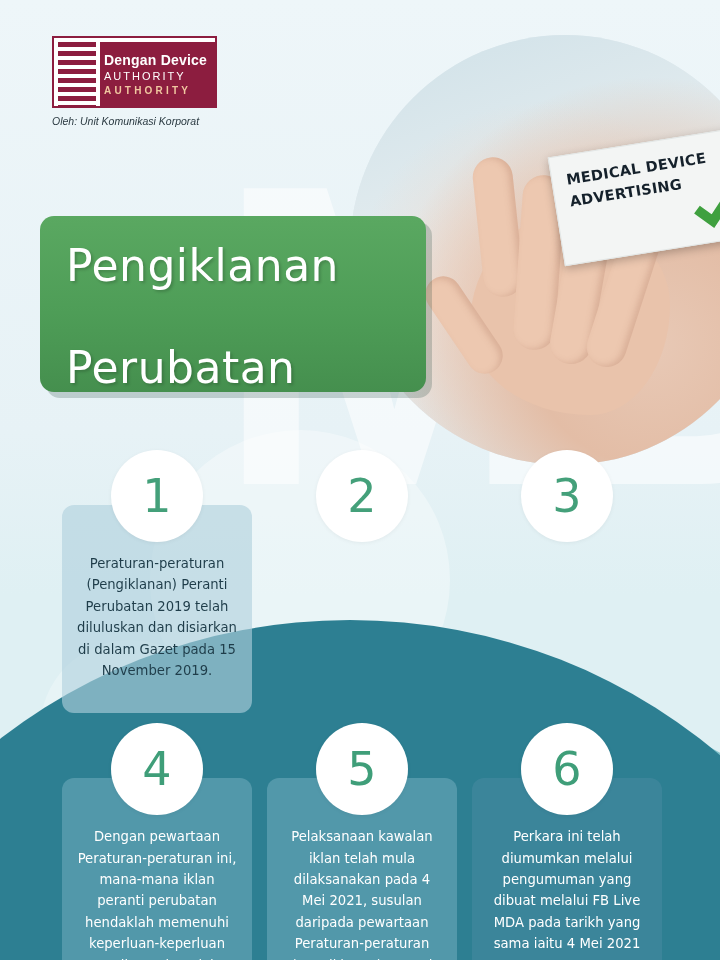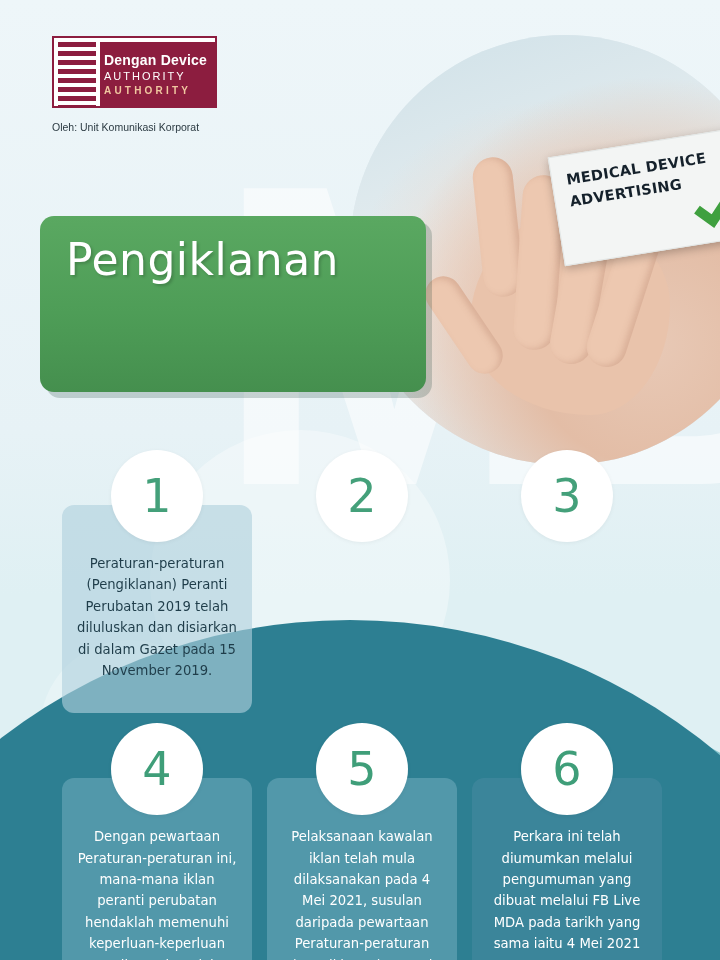--- a/index.html
+++ b/index.html
@@ -132,37 +132,37 @@
     background: repeating-linear-gradient(180deg,#8c1d3f 0 5px,#ffffff 5px 9px);
   }
   .logo-block {
     position: absolute; left: 46px; top: 4px; width: 115px; height: 64px;
     background: #8c1d3f;
   }
   .logo-t1 { position: absolute; left: 50px; top: 14px; color: #fff; font-size: 14px; font-weight: 700; letter-spacing: .2px;}
   .logo-t1 b { color: #fff; }
   .logo-t2 { position: absolute; left: 50px; top: 32px; color: #fff; font-size: 11px; letter-spacing: 2px;}
   .logo-t3 { position: absolute; left: 50px; top: 47px; color: #f0c7a0; font-size: 10px; letter-spacing: 3.2px; font-weight: 700;}
-  .logo-cap { margin-top: 13px; font-size: 10.5px; color: #2b3a42; }
+  .logo-cap { margin-top: 7px; font-size: 10.5px; color: #2b3a42; font-style: italic; }
 
   
   .title-shadow {
     position: absolute;
     left: 46px; top: 222px;
     width: 386px; height: 176px;
     background: rgba(30,70,60,.22);
     border-radius: 14px;
   }
   .title-banner {
     position: absolute;
     left: 40px; top: 216px;
     width: 386px; height: 176px;
     background: linear-gradient(180deg,#5aa861 0%, #4e9d57 55%, #458f4e 100%);
     border-radius: 14px;
-    padding: 18px 26px;
+    padding: 24px 26px;
   }
   .title-banner h1 {
     color: #ffffff;
     font-family: "DejaVu Sans", sans-serif;
     font-weight: 400;
     font-size: 44px;
     line-height: 1.16;
     letter-spacing: .5px;
     text-shadow: 2px 2px 3px rgba(0,0,0,.18);
   }
@@ -247,20 +247,21 @@
     <div class="logo-t3">AUTHORITY</div>
   </div>
   <div class="logo-cap">Oleh: Unit Komunikasi Korporat</div>
 </div>
 
 <div class="title-shadow"></div>
 <div class="title-banner">
   <h1>
     <span>Pengiklanan</span><br>
     <br>
+    <span>Perubatan</span>
   </h1>
 </div>
 
 <div class="grid">
 
   <div class="step">
     <div class="bubble">1</div>
     <div class="panel">Peraturan-peraturan (Pengiklanan) Peranti Perubatan 2019 telah diluluskan dan disiarkan di dalam Gazet pada 15 November 2019.</div>
   </div>
 

